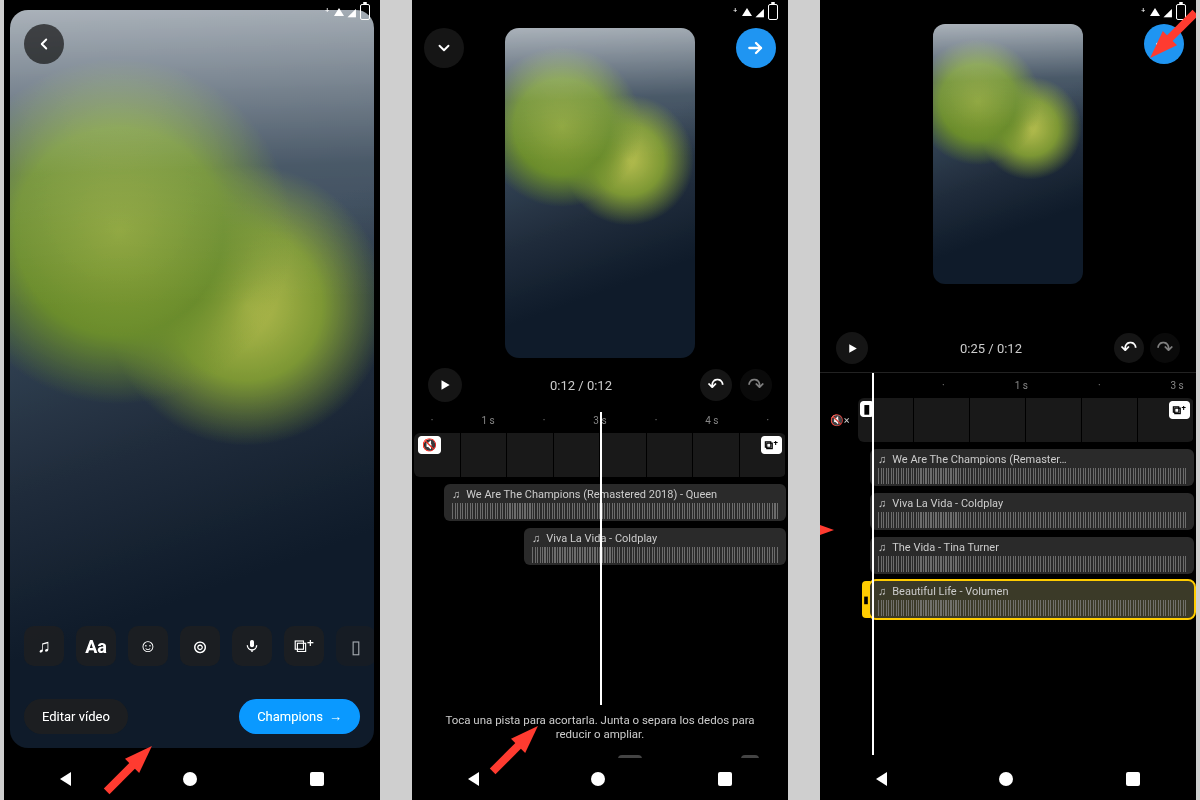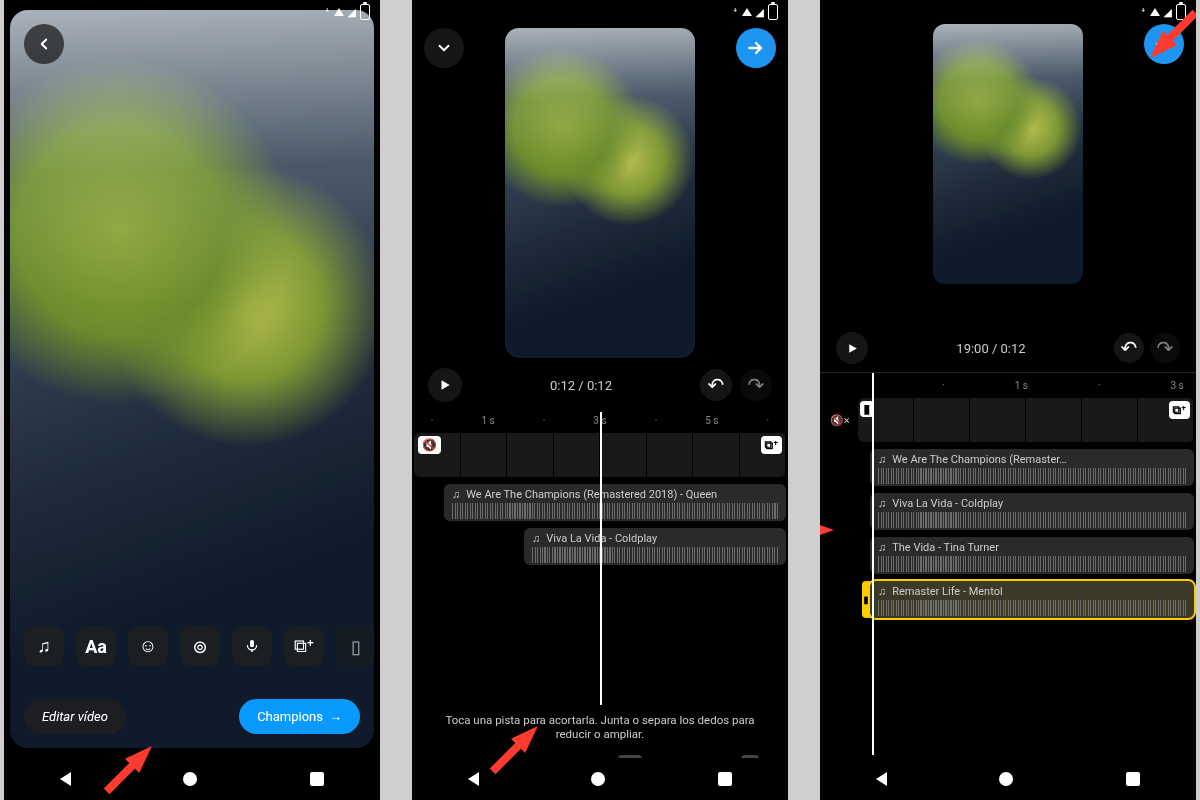--- a/index.html
+++ b/index.html
@@ -124,21 +124,21 @@
         <svg width="16" height="16" viewBox="0 0 24 24" fill="#fff">
               <rect x="9" y="3" width="6" height="11" rx="3"></rect>
               <path d="M5 11a7 7 0 0 0 14 0M12 18v3" stroke="#fff" stroke-width="2" fill="none"></path>
             </svg>
       </div>
       <div class="toolchip">⧉⁺</div>
       <div class="toolchip" style="opacity:.6;">▯</div>
     </div>
 
     <div style="position:absolute;bottom:14px;left:14px;right:14px;display:flex;justify-content:space-between;">
-      <div class="pill" style="background:rgba(40,40,40,.85);color:#fff;font-style:italic;">
+      <div class="pill" style="background:rgba(40,40,40,.85);color:#fff;">
         <span>Editar vídeo</span>
       </div>
       <div class="pill" style="background:var(--blue);color:#fff;">
         <span>Champions</span>
         <span>→</span>
       </div>
     </div>
   </div>
 
   <div class="navbar">
@@ -190,21 +190,21 @@
     </div>
   </div>
 
   <div class="timeline-editor" style="flex:1;position:relative;padding:0 2px;">
     <div class="ruler">
       <span>·</span>
           <span>1 s</span>
           <span>·</span>
           <span>3 s</span>
           <span>·</span>
-          <span>5 s</span>
+          <span>4 s</span>
           <span>·</span>
     </div>
     <div class="frames mountain" style="border-radius:6px;position:relative;">
       <div class="handle" style="left:4px;">🔇</div>
       <div class="handle" style="right:4px;">⧉⁺</div>
       <div class="frame"></div>
           <div class="frame"></div>
           <div class="frame"></div>
           <div class="frame"></div>
           <div class="frame"></div>
@@ -287,21 +287,21 @@
     </div>
   </div>
   <div style="height:260px;"></div>
 
   <div style="display:flex;align-items:center;justify-content:space-between;padding:8px 16px;font-size:13px;color:#ccc;">
     <div class="circle-btn dark-circle" style="width:32px;height:32px;">
       <svg width="13" height="13" viewBox="0 0 24 24" fill="#fff">
             <polygon points="6,4 20,12 6,20"></polygon>
           </svg>
     </div>
-    <div><span>19:00</span> / <span>0:12</span></div>
+    <div><span>0:25</span> / <span>0:12</span></div>
     <div style="display:flex;gap:6px;">
       <div class="circle-btn dark-circle" style="width:30px;height:30px;">↶</div>
       <div class="circle-btn dark-circle" style="width:30px;height:30px;opacity:.5;">↷</div>
     </div>
   </div>
 
   <div style="height:1px;background:#222;"></div>
 
   <div class="timeline-editor" style="flex:1;position:relative;padding:4px 2px 0;">
     <div class="ruler" style="justify-content:flex-start;padding-left:120px;gap:70px;">
@@ -341,21 +341,21 @@
     <div class="audio-track" style="margin-left:48px;">
       <div class="name">
             <span>♫</span>
             <span>The Vida - Tina Turner</span>
           </div>
       <div class="wave"></div>
     </div>
     <div class="audio-track sel" style="margin-left:48px;">
       <div class="name">
             <span>♫</span>
-            <span>Remaster Life - Mentol</span>
+            <span>Beautiful Life - Volumen</span>
           </div>
       <div class="wave"></div>
       <div style="position:absolute;left:-8px;top:0;bottom:0;width:8px;background:var(--yellow);border-radius:4px 0 0 4px;display:flex;align-items:center;justify-content:center;color:#000;font-size:10px;">▮</div>
     </div>
 
     <div class="playhead" style="left:52px;"></div>
   </div>
 
   <div class="tool-row">
     <div class="t" style="flex:0 0 28px;">

